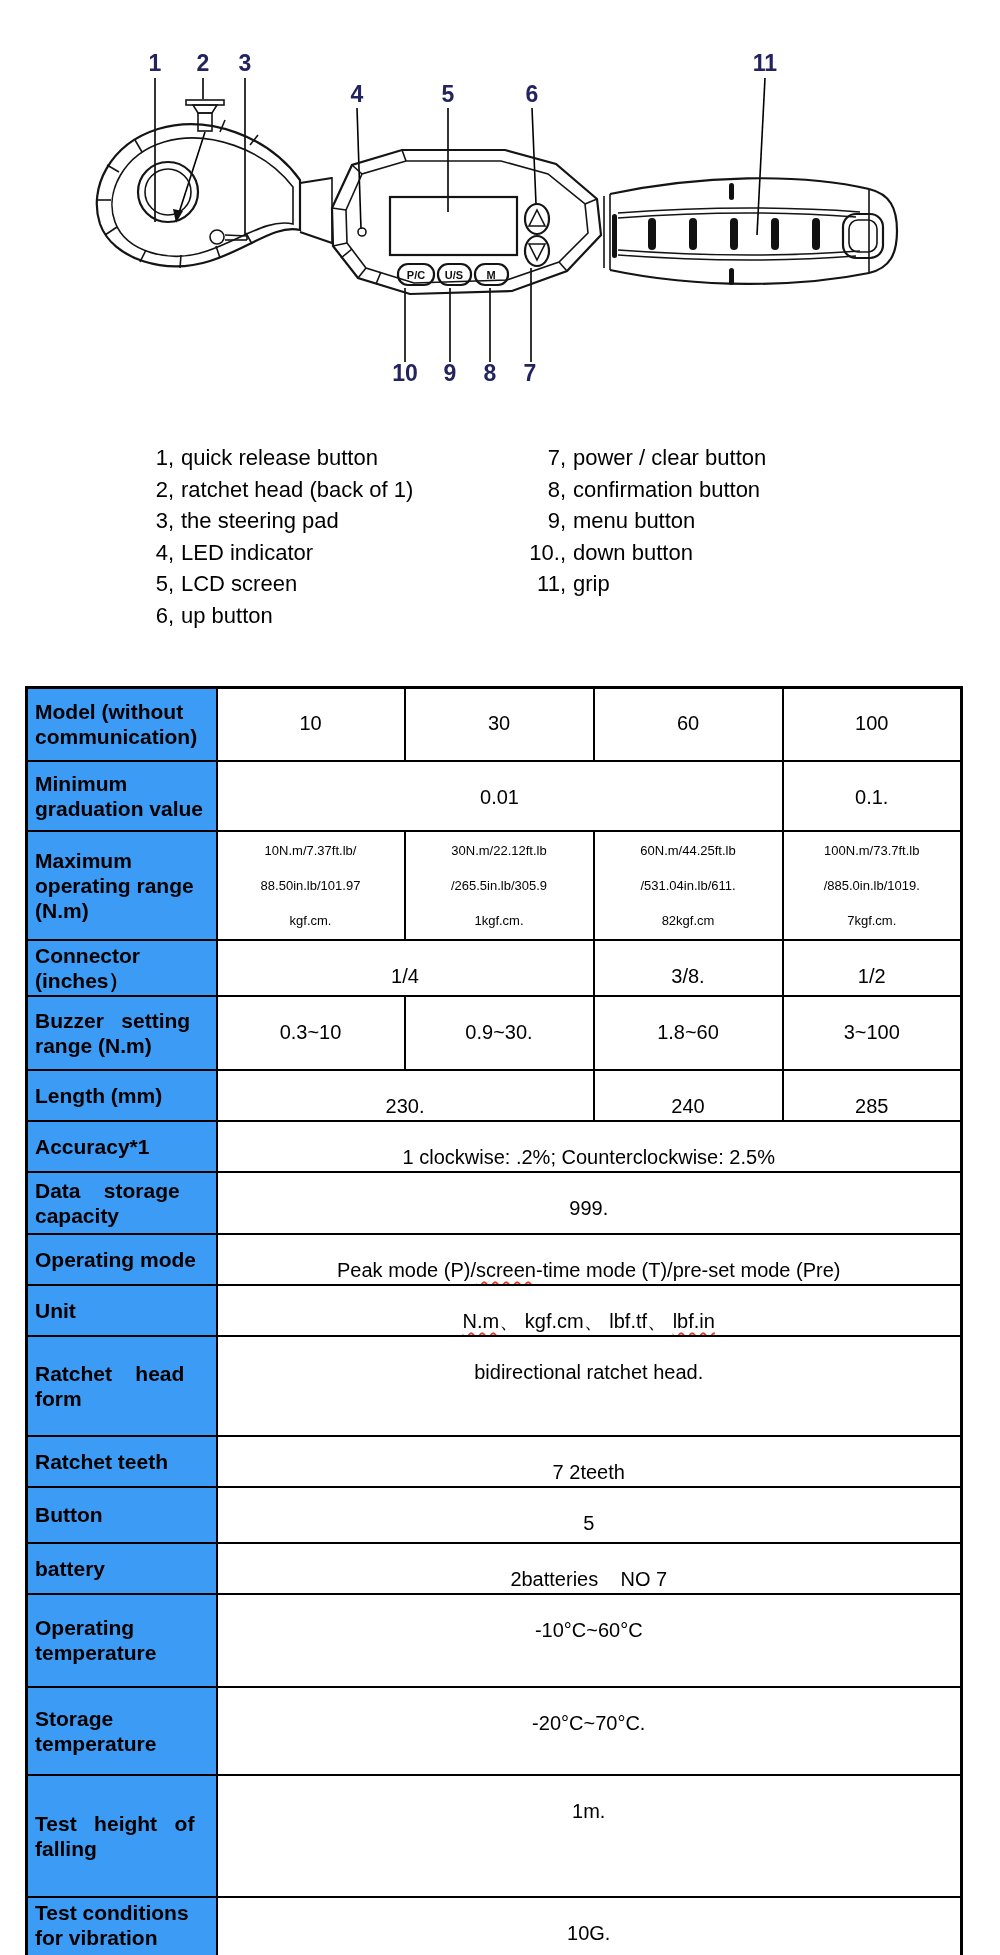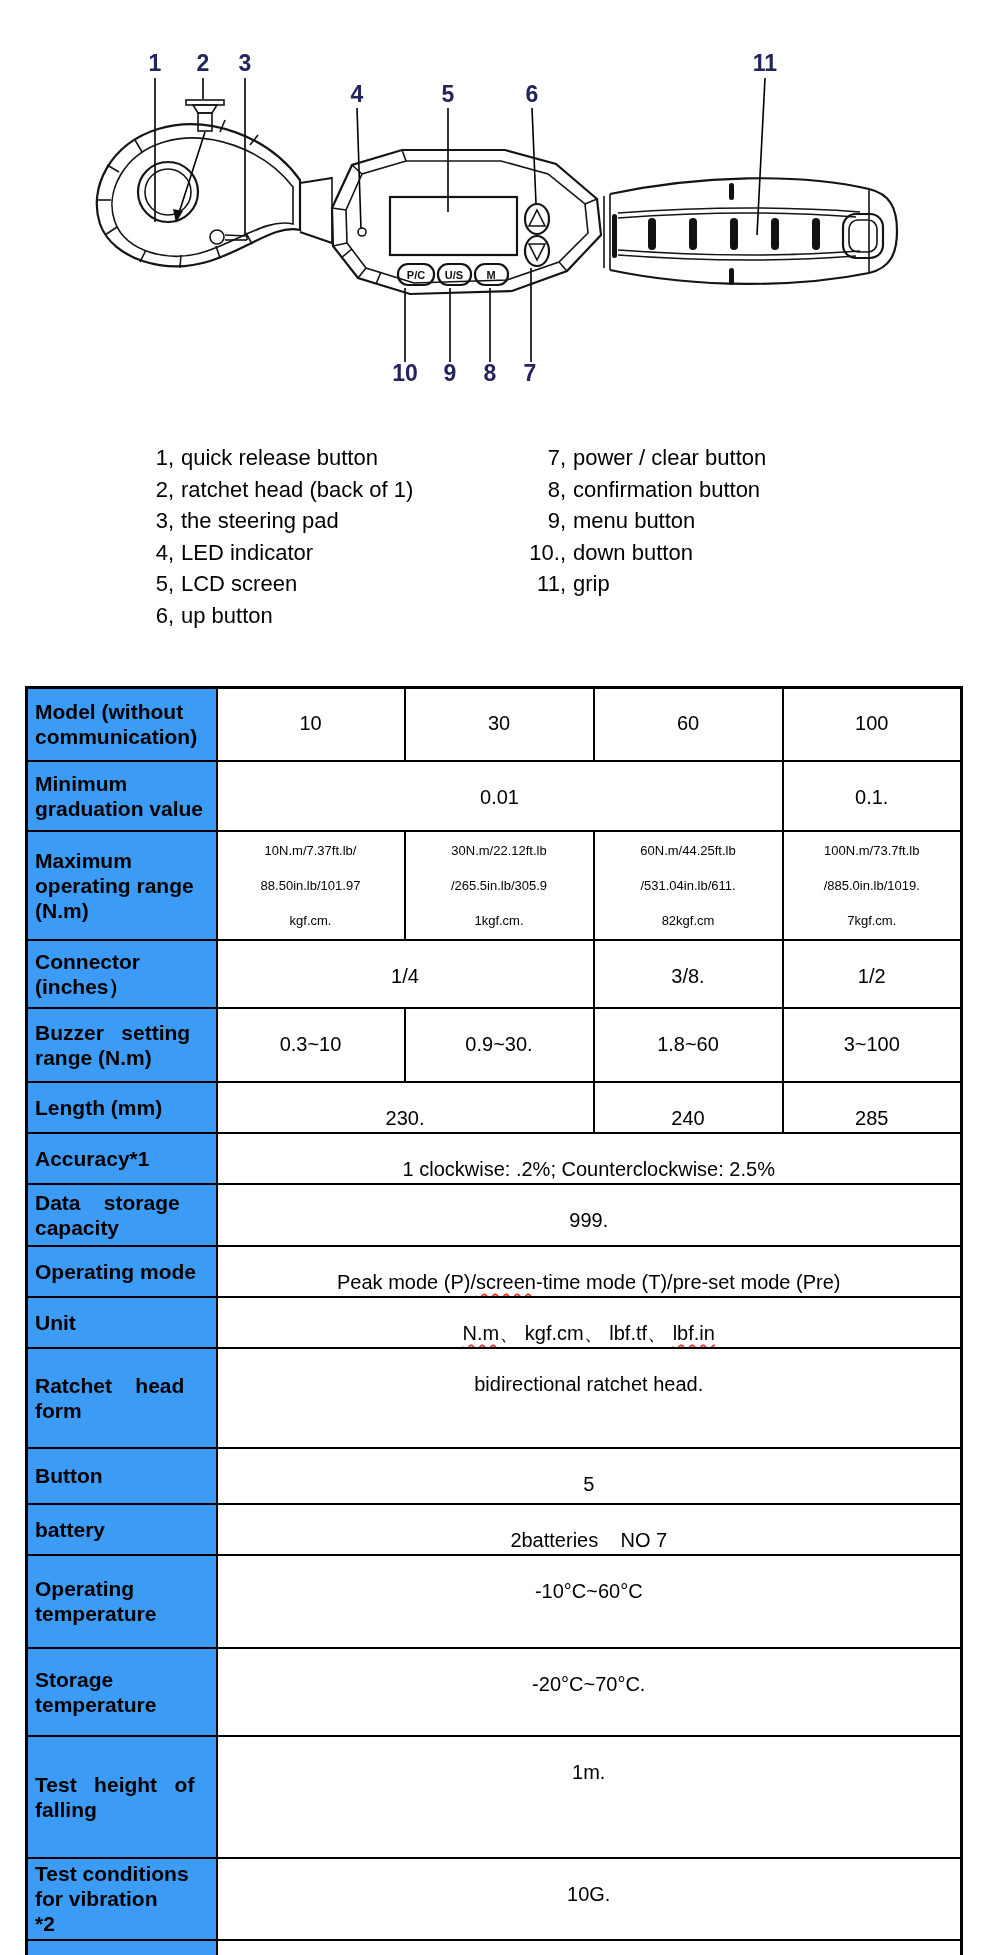--- a/index.html
+++ b/index.html
@@ -262,21 +262,21 @@
           <td class="val mlh">30N.m/22.12ft.lb
 /265.5in.lb/305.9
 1kgf.cm.</td>
           <td class="val mlh">60N.m/44.25ft.lb
 /531.04in.lb/611.
 82kgf.cm</td>
           <td class="val mlh">100N.m/73.7ft.lb
 /885.0in.lb/1019.
 7kgf.cm.</td>
         </tr>
-        <tr style="height:68px">
+        <tr style="height:56px">
           <td class="lbl">Connector
 (inches）</td>
           <td class="val" colspan="2">1/4</td>
           <td class="val">3/8.</td>
           <td class="val">1/2</td>
         </tr>
         <tr style="height:74px">
           <td class="lbl">Buzzer   setting
 range (N.m)</td>
           <td class="val">0.3~10</td>
@@ -305,20 +305,24 @@
         </tr>
         <tr style="height:34px">
           <td class="lbl">Unit</td>
           <td class="val" colspan="4"><span class="sq">N.m</span><span>、 kgf.cm、 lbf.tf、 </span><span class="sq">lbf.in</span></td>
         </tr>
         <tr style="height:100px">
           <td class="lbl">Ratchet    head
 form</td>
           <td class="val" colspan="4">bidirectional ratchet head.</td>
         </tr>
+        <tr style="height:40px">
+          <td class="lbl">Ratchet teeth</td>
+          <td class="val" colspan="4">7 2teeth</td>
+        </tr>
         <tr style="height:56px">
           <td class="lbl">Button</td>
           <td class="val" colspan="4">5</td>
         </tr>
         <tr style="height:46px">
           <td class="lbl">battery</td>
           <td class="val" colspan="4">2batteries    NO 7</td>
         </tr>
         <tr style="height:93px">
           <td class="lbl">Operating

